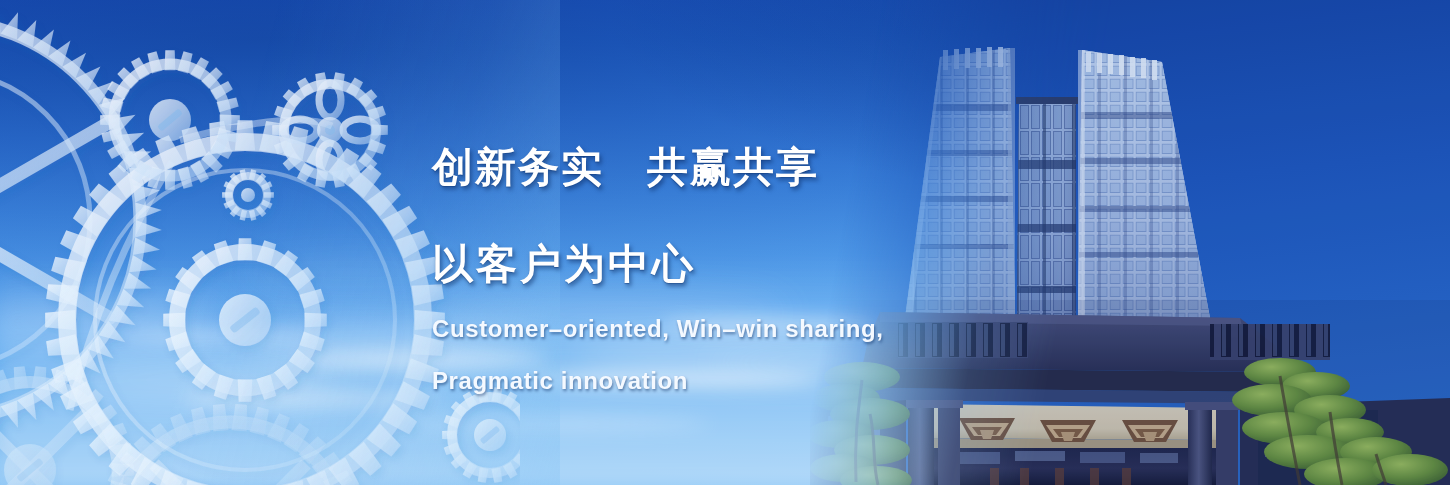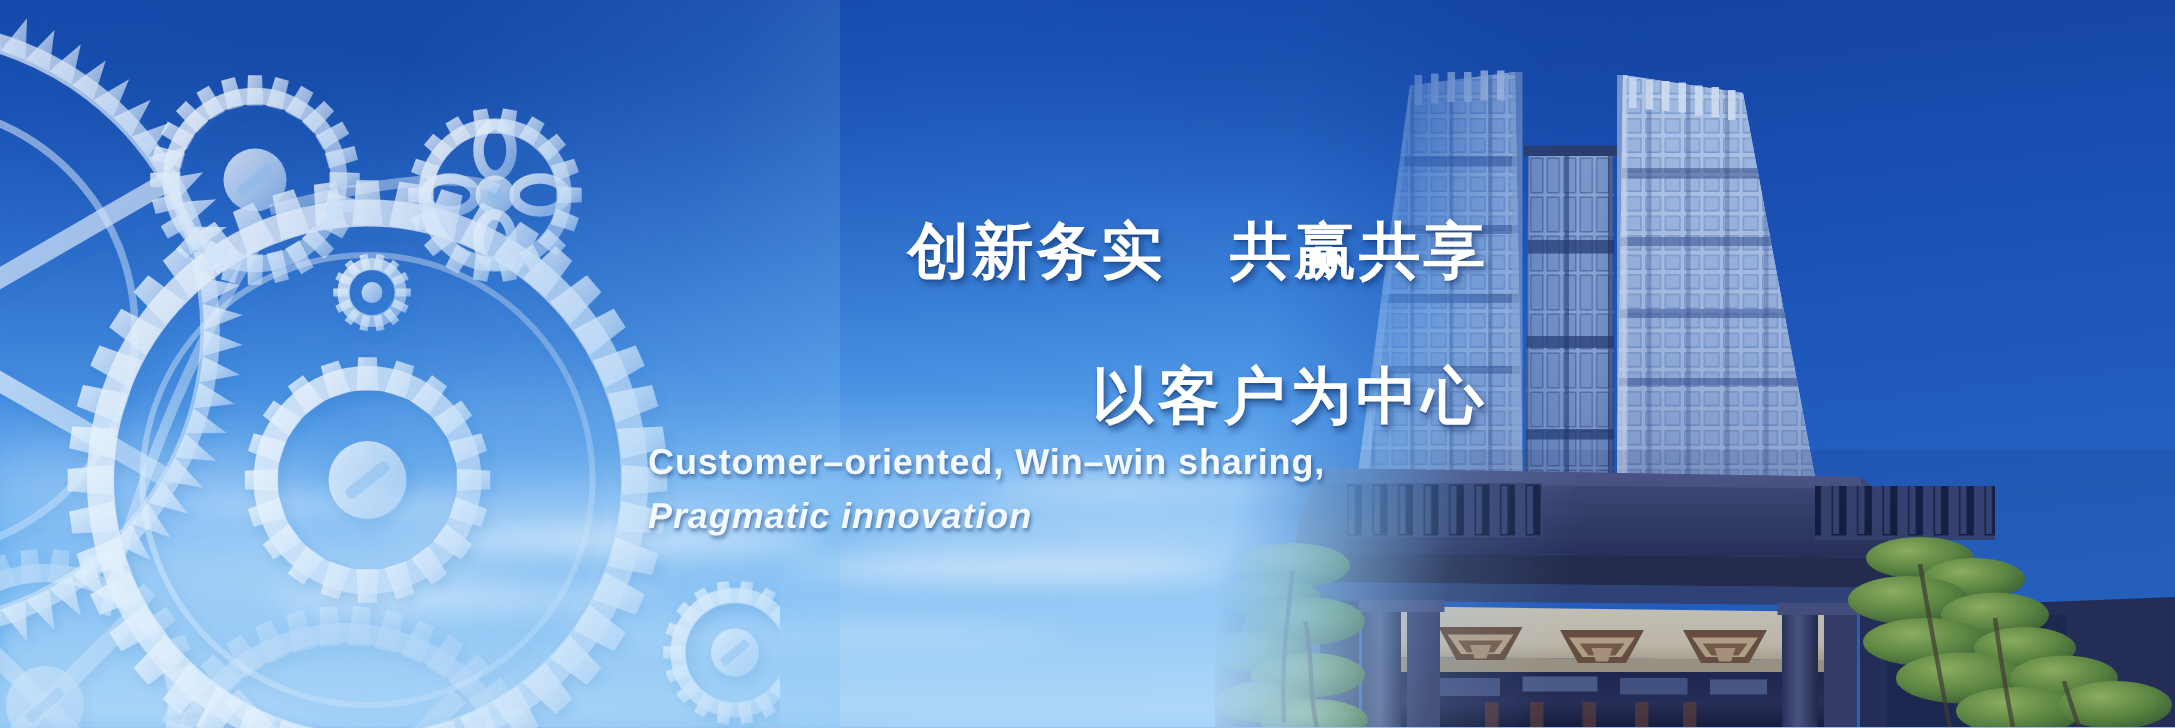--- a/index.html
+++ b/index.html
@@ -84,34 +84,33 @@
     z-index:40;
   }
   .headline{
     color:#ffffff;
     font-size:41px;
     line-height:54px;
     font-weight:bold;
     letter-spacing:2px;
     text-shadow:2px 3px 4px rgba(10,40,95,.55), 0 1px 1px rgba(10,40,95,.35);
     white-space:pre;
-    text-align:right;
   }
   .headline.l2{letter-spacing:3px;margin-top:43px;}
   .subline{
     color:#f4f9ff;
     font-size:24px;
     line-height:36px;
     font-weight:600;
     letter-spacing:.6px;
     text-shadow:1px 2px 3px rgba(12,45,100,.55);
-    margin-top:0;
+    margin-top:20px;
     white-space:pre;
   }
-  .subline.s2{margin-top:0;font-style:italic;}
+  .subline.s2{margin-top:16px;}
 </style>
 </head>
 <body>
 
 <div class="banner">
 
   <div class="sky"></div>
   <div class="sky-vignette"></div>
 
   <div class="clouds">

